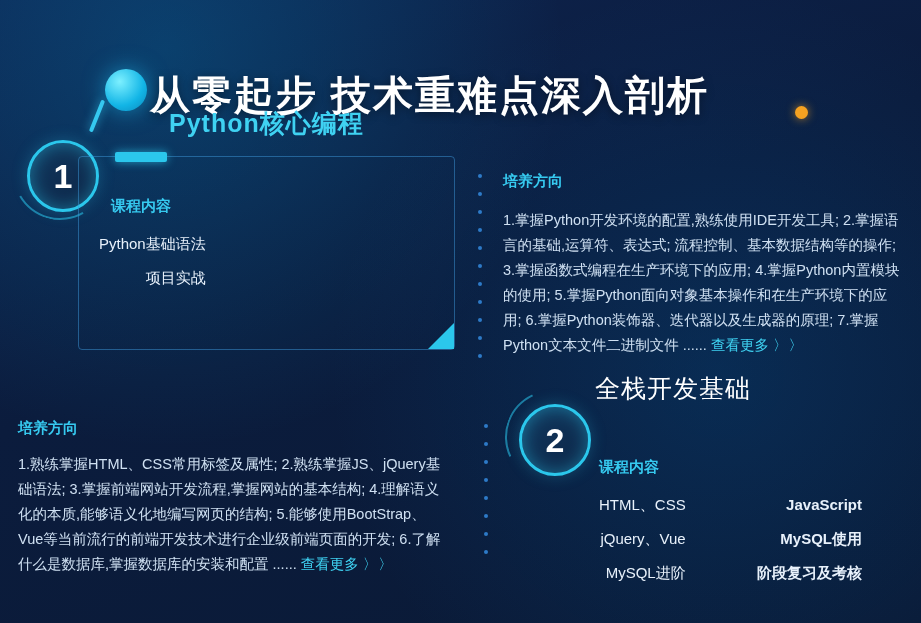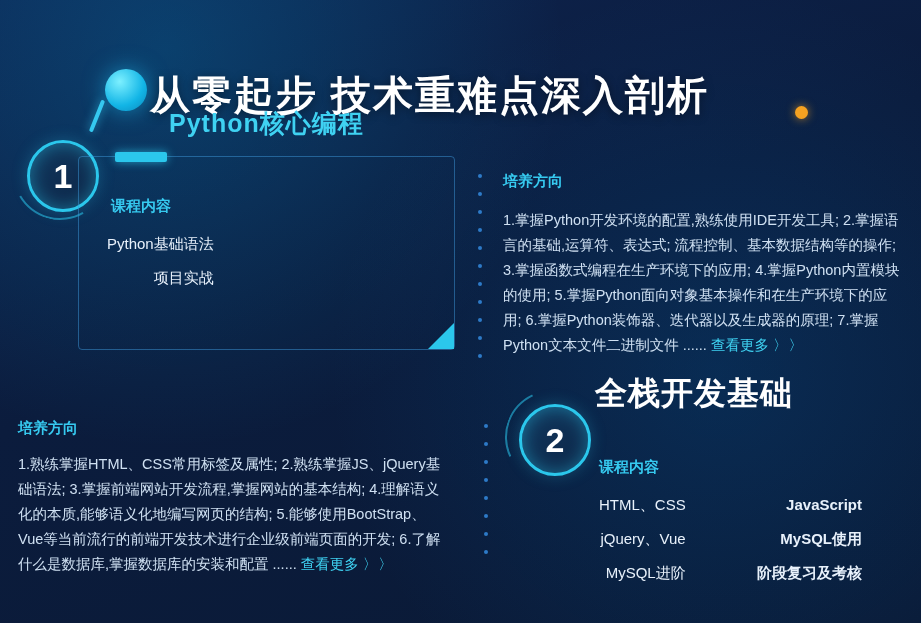--- a/index.html
+++ b/index.html
@@ -93,21 +93,21 @@
   .sec-sub{
     position:absolute;color:#36c9ef;font-size:15px;font-weight:bold;
   }
   .body-text{
     position:absolute;color:#cfe0f2;font-size:14.5px;line-height:25px;
   }
   .more{color:#3fd2f2;}
   .more .chev{letter-spacing:1px;}
   .sec2-head{
     position:absolute;left:595px;top:372px;
-    color:#ffffff;font-size:32px;font-weight:bold;letter-spacing:1px;
+    color:#ffffff;font-size:25px;font-weight:normal;letter-spacing:1px;
   }
 </style>
 </head>
 <body>
 
 <div class="page">
 
   <div class="header">
     <div class="hdr-dot"></div>
     <div class="hdr-slash"></div>
@@ -120,21 +120,21 @@
 
     <div class="badge-arc" id="badge1ring"></div>
     <div class="badge" id="badge1">1</div>
 
     <div class="card" id="card1">
       <div class="card-notch" style="left:36px;top:-5px;width:52px;"></div>
       <div class="card-corner" style="right:0;bottom:0;"></div>
 
       <div class="card-title" style="left:32px;top:40px;">课程内容</div>
 
-      <div class="col-list" style="left:28px;top:70px;">
+      <div class="col-list" style="left:20px;top:70px;">
         <div>Python基础语法</div>
         <div>项目实战</div>
       </div>
     </div>
 
     <div class="dots" style="left:478px;top:174px;">
       <i></i>
         <i></i>
         <i></i>
         <i></i>

